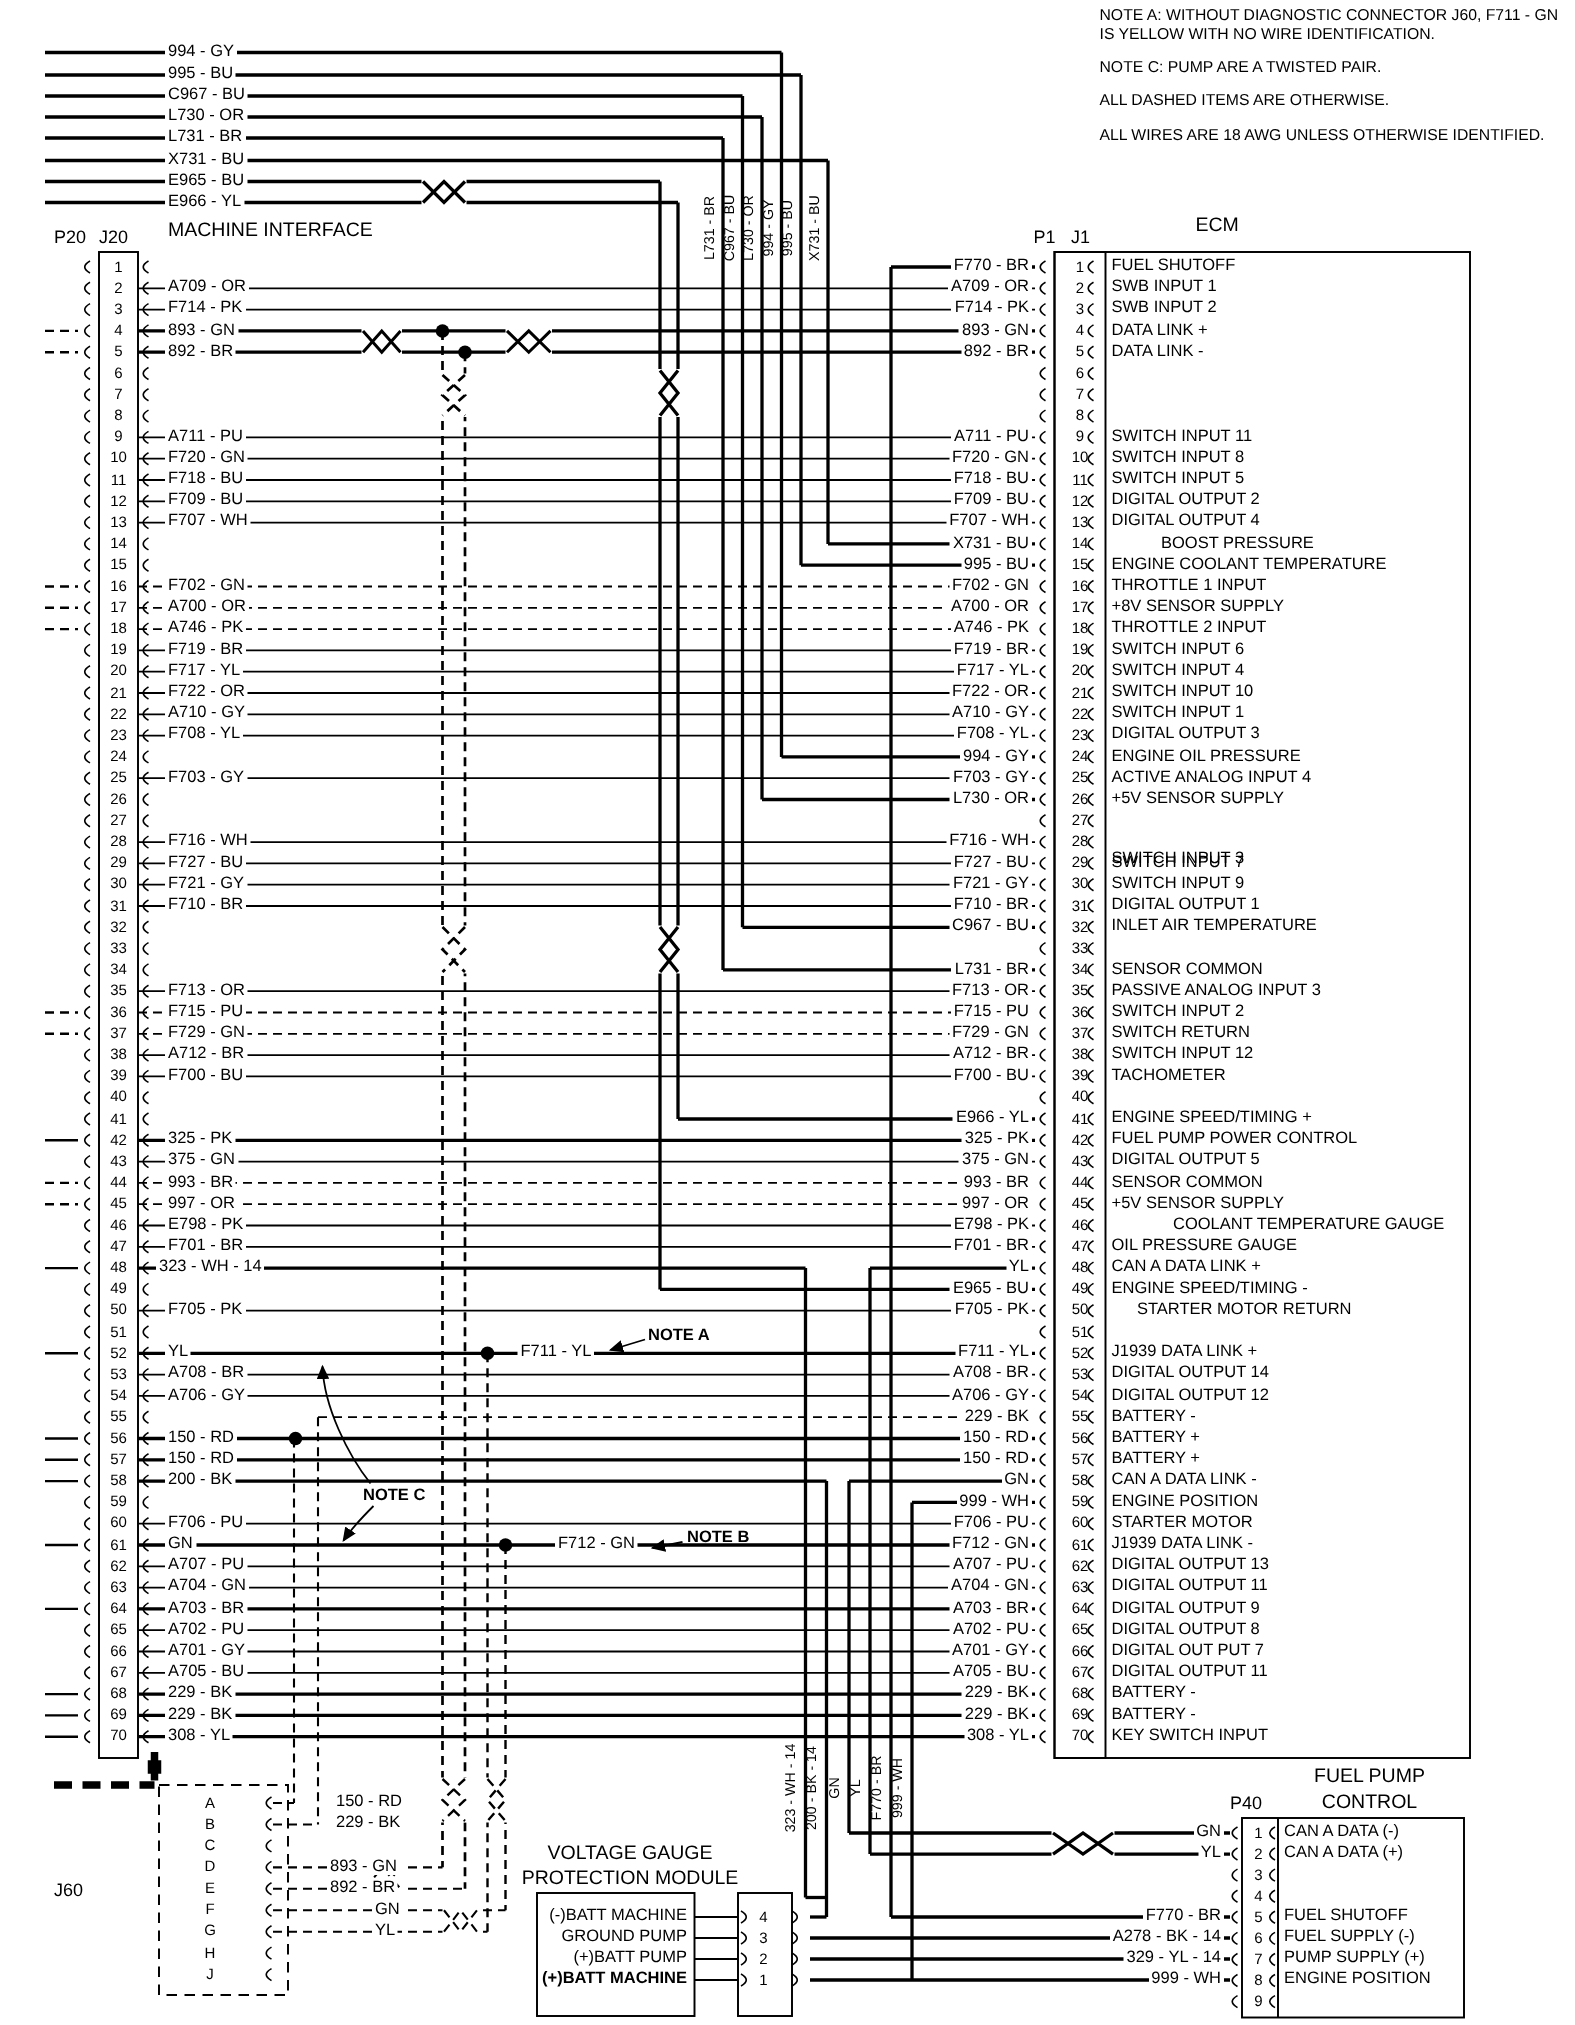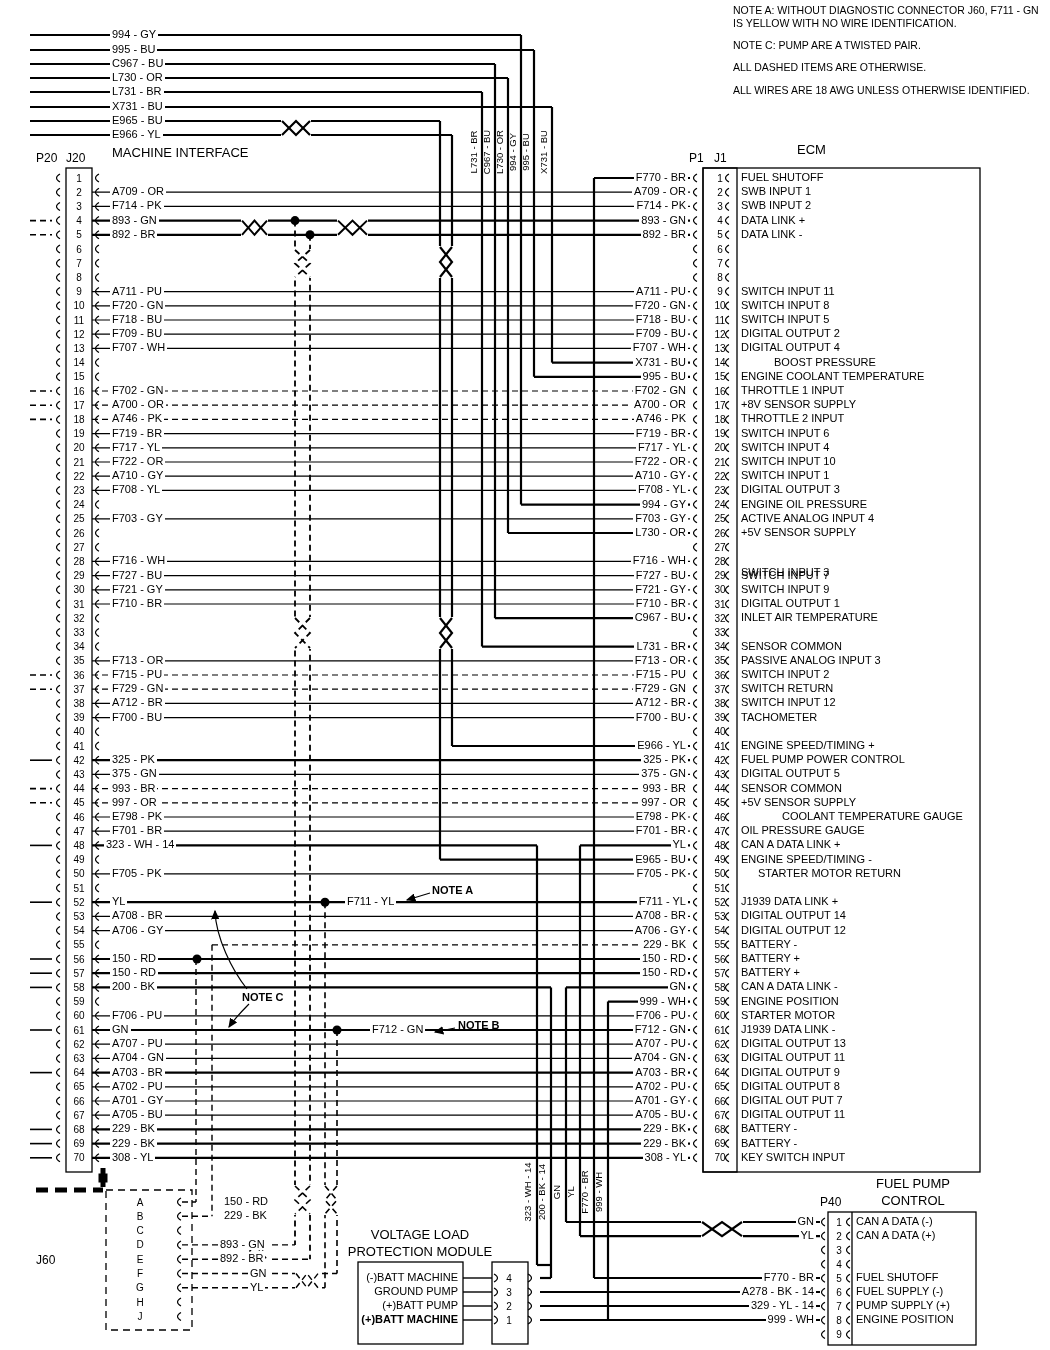--- a/index.html
+++ b/index.html
@@ -541,21 +541,21 @@
     <div class="note">ALL WIRES ARE 18 AWG UNLESS OTHERWISE IDENTIFIED.</div>
   </div>
 
   <div class="ttl" style="left:112px;top:146px">MACHINE INTERFACE</div>
   <div class="sub" style="left:36px;top:152px">P20</div>
   <div class="sub" style="left:66px;top:152px">J20</div>
   <div class="ttl" style="left:797px;top:143px">ECM</div>
   <div class="sub" style="left:689px;top:152px">P1</div>
   <div class="sub" style="left:714px;top:152px">J1</div>
   <div class="sub" style="left:36px;top:1254px">J60</div>
-  <div class="ttl ctr" style="left:330px;top:1228px;width:180px">VOLTAGE LOAD</div>
+  <div class="ttl ctr" style="left:330px;top:1228px;width:180px">VOLTAGE GAUGE</div>
   <div class="ttl ctr" style="left:330px;top:1245px;width:180px">PROTECTION MODULE</div>
   <div class="ttl ctr" style="left:848px;top:1177px;width:130px">FUEL PUMP</div>
   <div class="ttl ctr" style="left:848px;top:1194px;width:130px">CONTROL</div>
   <div class="sub" style="left:820px;top:1196px">P40</div>
 
   <div id="labels">
       <div class="lbl" style="left: 110px; top: 28px;">994 - GY</div>
       <div class="lbl" style="left: 110px; top: 43px;">995 - BU</div>
       <div class="lbl" style="left: 110px; top: 57px;">C967 - BU</div>
       <div class="lbl" style="left: 110px; top: 71px;">L730 - OR</div>

